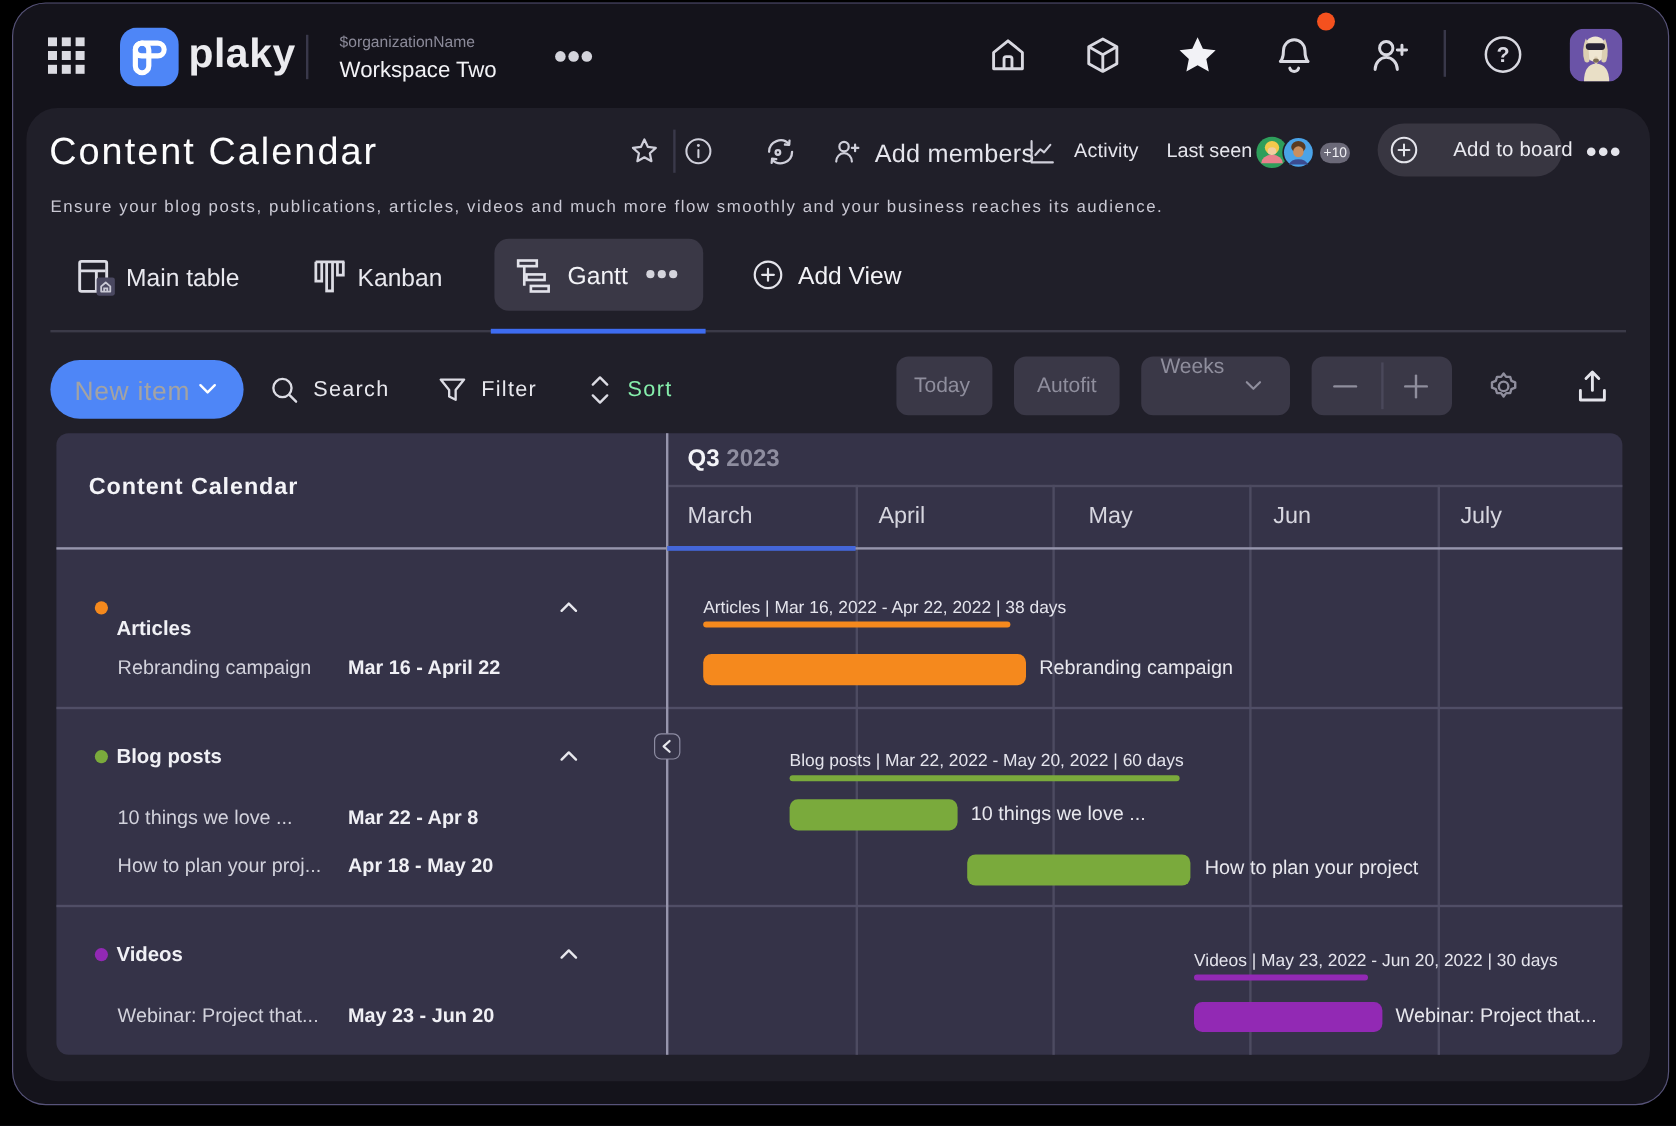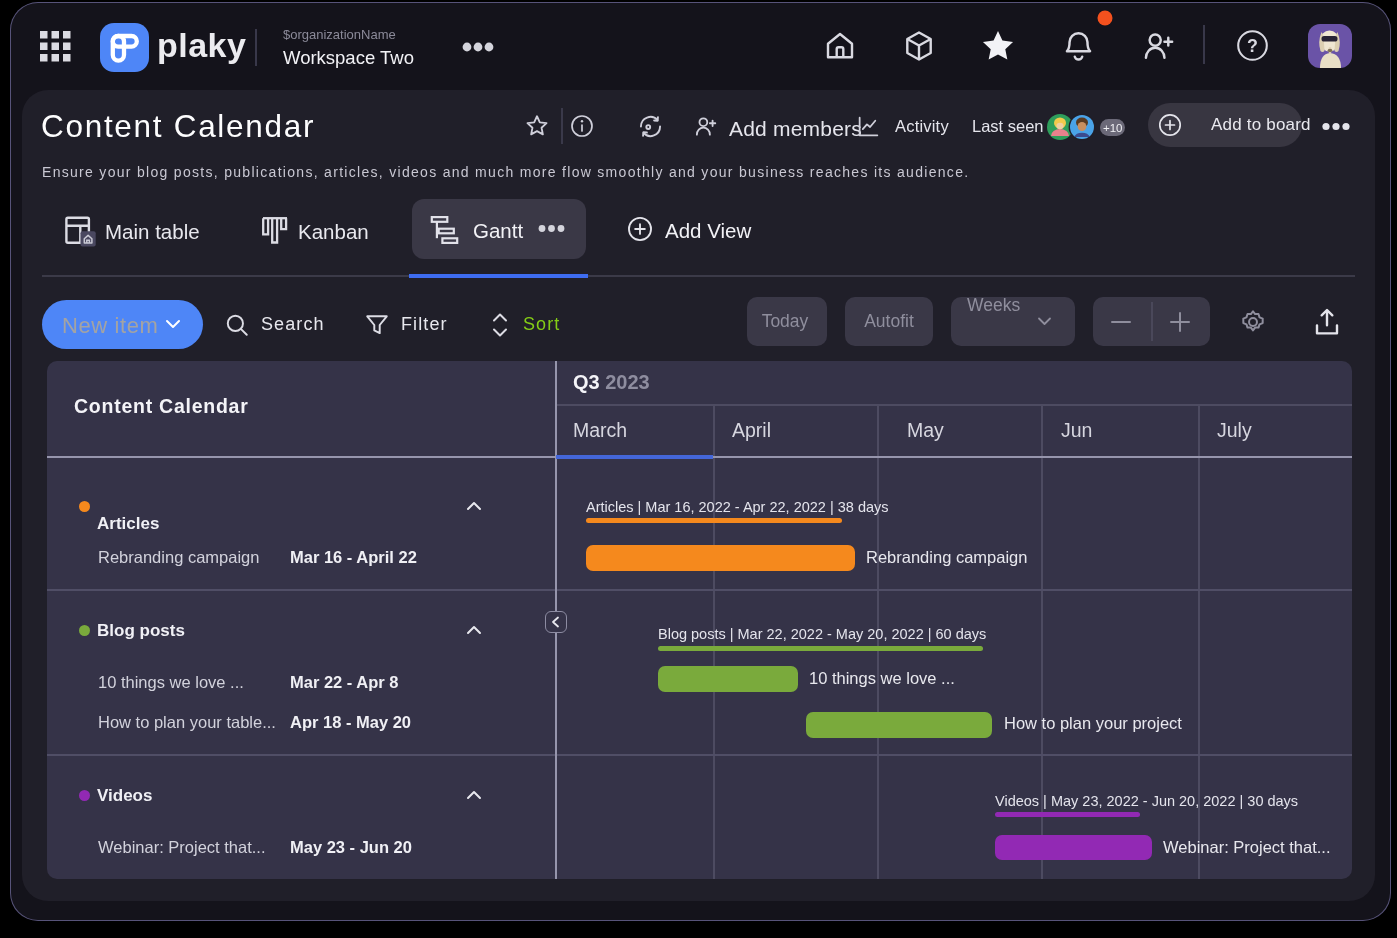--- a/index.html
+++ b/index.html
@@ -212,21 +212,21 @@
 </svg>
 <div class="abs txt" style="left:261px;top:314px;font-size:18px;letter-spacing:1.1px;color:#E8E8EE;">Search</div>
 <svg class="abs ic" style="left:364px;top:312px;" width="26" height="26" viewBox="0 0 24 24" fill="none" stroke="#DCDCE4" stroke-width="1.8" stroke-linejoin="round">
   <path d="M3 4 H21 L14.5 12 V19.5 L9.5 17 V12 Z"></path>
 </svg>
 <div class="abs txt" style="left:401px;top:314px;font-size:18px;letter-spacing:1.1px;color:#E8E8EE;">Filter</div>
 <svg class="abs ic" style="left:488px;top:311px;" width="24" height="28" viewBox="0 0 24 28" fill="none" stroke="#DCDCE4" stroke-width="2" stroke-linecap="round" stroke-linejoin="round">
   <path d="M6 9.5 L12 3.5 L18 9.5"></path>
   <path d="M6 18.5 L12 24.5 L18 18.5"></path>
 </svg>
-<div class="abs txt" style="left:523px;top:314px;font-size:18px;letter-spacing:1.1px;color:#84cc16;">Sort</div>
+<div class="abs txt" style="left:523px;top:314px;font-size:18px;letter-spacing:1.1px;color:#86efac;">Sort</div>
 
 <div class="abs" style="left:747px;top:297px;width:80px;height:49px;border-radius:10px;background:#3A3847;"></div>
 <div class="abs txt" style="left:747px;top:311px;width:76px;text-align:center;font-size:17.5px;color:#8F8E9D;">Today</div>
 <div class="abs" style="left:845px;top:297px;width:88px;height:49px;border-radius:10px;background:#3A3847;"></div>
 <div class="abs txt" style="left:845px;top:311px;width:88px;text-align:center;font-size:17.5px;color:#8F8E9D;">Autofit</div>
 <div class="abs" style="left:951px;top:297px;width:124px;height:49px;border-radius:10px;background:#3A3847;"></div>
 <div class="abs txt" style="left:967px;top:295px;font-size:17.5px;color:#8F8E9D;">Weeks</div>
 <svg class="abs ic" style="left:1037px;top:317px;" width="15" height="9" viewBox="0 0 15 9" fill="none" stroke="#8F8E9D" stroke-width="1.8" stroke-linecap="round" stroke-linejoin="round">
   <path d="M2 1.5 L7.5 7 L13 1.5"></path>
 </svg>
@@ -273,21 +273,21 @@
 <div class="abs txt" style="left:98px;top:548px;font-size:16.5px;color:#D2D2DC;">Rebranding campaign</div>
 <div class="abs txt" style="left:290px;top:548px;font-size:16.5px;font-weight:bold;color:#F0F0F5;">Mar 16 - April 22</div>
 
 <div class="abs" style="left:79px;top:625px;width:11px;height:11px;border-radius:50%;background:#7AAA3C;"></div>
 <div class="abs txt" style="left:97px;top:621px;font-size:17px;font-weight:bold;color:#F0F0F5;">Blog posts</div>
 <svg class="abs ic" style="left:466px;top:625px;" width="16" height="10" viewBox="0 0 16 10" fill="none" stroke="#E8E8EE" stroke-width="2" stroke-linecap="round" stroke-linejoin="round">
     <path d="M2 8 L8 2 L14 8"></path>
   </svg>
 <div class="abs txt" style="left:98px;top:673px;font-size:16.5px;color:#D2D2DC;">10 things we love ...</div>
 <div class="abs txt" style="left:290px;top:673px;font-size:16.5px;font-weight:bold;color:#F0F0F5;text-align:center;">Mar 22 - Apr 8</div>
-<div class="abs txt" style="left:98px;top:713px;font-size:16.5px;color:#D2D2DC;">How to plan your table...</div>
+<div class="abs txt" style="left:98px;top:713px;font-size:16.5px;color:#D2D2DC;">How to plan your proj...</div>
 <div class="abs txt" style="left:290px;top:713px;font-size:16.5px;font-weight:bold;color:#F0F0F5;">Apr 18 - May 20</div>
 
 <div class="abs" style="left:79px;top:790px;width:11px;height:11px;border-radius:50%;background:#9229B4;"></div>
 <div class="abs txt" style="left:97px;top:786px;font-size:17px;font-weight:bold;color:#F0F0F5;">Videos</div>
 <svg class="abs ic" style="left:466px;top:790px;" width="16" height="10" viewBox="0 0 16 10" fill="none" stroke="#E8E8EE" stroke-width="2" stroke-linecap="round" stroke-linejoin="round">
     <path d="M2 8 L8 2 L14 8"></path>
   </svg>
 <div class="abs txt" style="left:98px;top:838px;font-size:16.5px;color:#D2D2DC;">Webinar: Project that...</div>
 <div class="abs txt" style="left:290px;top:838px;font-size:16.5px;font-weight:bold;color:#F0F0F5;">May 23 - Jun 20</div>
 

